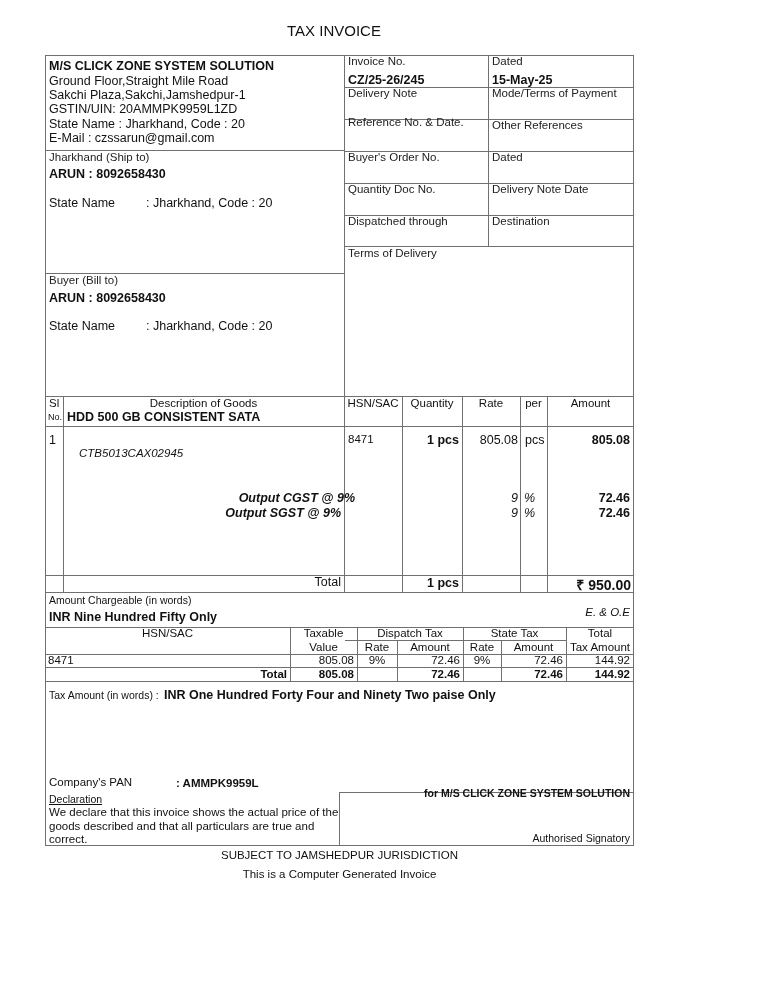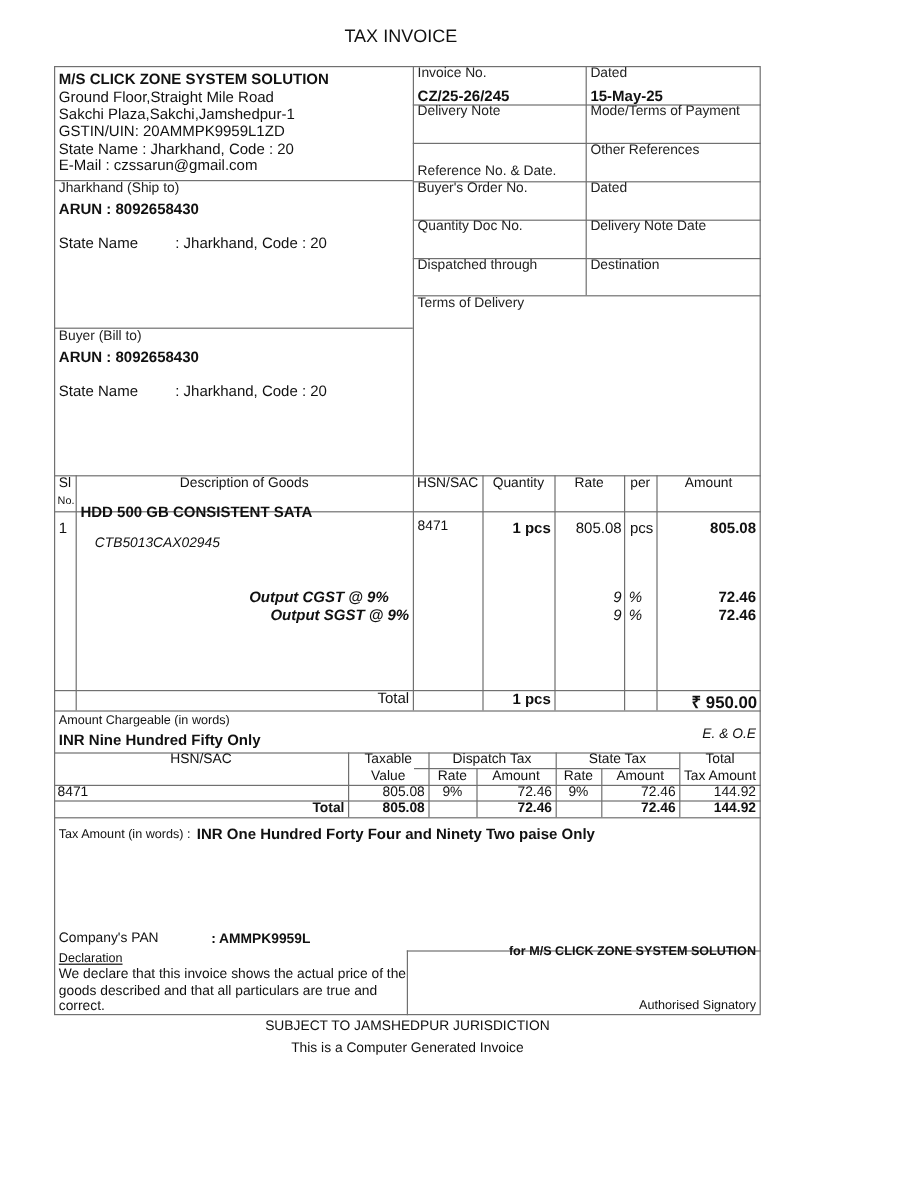--- a/index.html
+++ b/index.html
@@ -55,21 +55,21 @@
 <div class="ln-h" style="left:344px; top:215px; width:290px;"></div>
 <div class="ln-h" style="left:344px; top:246px; width:290px;"></div>
 
 <div class="abs lbl" style="left:348px; top:55px;">Invoice No.</div>
 <div class="abs t12 b" style="left:348px; top:73px;">CZ/25-26/245</div>
 <div class="abs lbl" style="left:492px; top:55px;">Dated</div>
 <div class="abs t12 b" style="left:492px; top:73px;">15-May-25</div>
 
 <div class="abs lbl" style="left:348px; top:87px;">Delivery Note</div>
 <div class="abs lbl" style="left:492px; top:87px;">Mode/Terms of Payment</div>
-<div class="abs lbl" style="left:348px; top:137px;">Reference No. &amp; Date.</div>
+<div class="abs lbl" style="left:348px; top:116px;">Reference No. &amp; Date.</div>
 <div class="abs lbl" style="left:492px; top:119px;">Other References</div>
 <div class="abs lbl" style="left:348px; top:151px;">Buyer's Order No.</div>
 <div class="abs lbl" style="left:492px; top:151px;">Dated</div>
 <div class="abs lbl" style="left:348px; top:183px;">Quantity Doc No.</div>
 <div class="abs lbl" style="left:492px; top:183px;">Delivery Note Date</div>
 <div class="abs lbl" style="left:348px; top:215px;">Dispatched through</div>
 <div class="abs lbl" style="left:492px; top:215px;">Destination</div>
 <div class="abs lbl" style="left:348px; top:247px;">Terms of Delivery</div>
 
 <div class="ln-h" style="left:45px; top:396px; width:589px;"></div>
@@ -87,29 +87,29 @@
 <div class="abs t11" style="left:49px; top:397px;">Sl</div>
 <div class="abs" style="left:48px; top:412px; font-size:9px;">No.</div>
 <div class="abs t11 c" style="left:63px; width:281px; top:397px;">Description of Goods</div>
 <div class="abs t11 c" style="left:344px; width:58px; top:397px;">HSN/SAC</div>
 <div class="abs t11 c" style="left:402px; width:60px; top:397px;">Quantity</div>
 <div class="abs t11 c" style="left:462px; width:58px; top:397px;">Rate</div>
 <div class="abs t11 c" style="left:520px; width:27px; top:397px;">per</div>
 <div class="abs t11 c" style="left:547px; width:87px; top:397px;">Amount</div>
 
 <div class="abs t12" style="left:49px; top:433px;">1</div>
-<div class="abs t12 b" style="left:67px; top:420px;">HDD 500 GB CONSISTENT SATA</div>
+<div class="abs t12 b" style="left:67px; top:410px;">HDD 500 GB CONSISTENT SATA</div>
 <div class="abs t11 i" style="left:79px; top:447px;">CTB5013CAX02945</div>
 <div class="abs t11" style="left:348px; top:433px;">8471</div>
 <div class="abs t12 b r" style="left:402px; width:57px; top:433px;">1 pcs</div>
 <div class="abs t12 r" style="left:462px; width:56px; top:433px;">805.08</div>
 <div class="abs t12" style="left:525px; top:433px;">pcs</div>
 <div class="abs t12 b r" style="left:547px; width:83px; top:433px;">805.08</div>
 
-<div class="abs t12 b i r" style="left:46px; width:278px; top:491px;">Output CGST @ 9%</div>
+<div class="abs t12 b i r" style="left:77px; width:278px; top:491px;">Output CGST @ 9%</div>
 <div class="abs t12 i r" style="left:462px; width:56px; top:491px;">9</div>
 <div class="abs t12 i" style="left:524px; top:491px;">%</div>
 <div class="abs t12 b r" style="left:547px; width:83px; top:491px;">72.46</div>
 
 <div class="abs t12 b i r" style="left:63px; width:278px; top:506px;">Output SGST @ 9%</div>
 <div class="abs t12 i r" style="left:462px; width:56px; top:506px;">9</div>
 <div class="abs t12 i" style="left:524px; top:506px;">%</div>
 <div class="abs t12 b r" style="left:547px; width:83px; top:506px;">72.46</div>
 
 <div class="abs t12 r" style="left:63px; width:278px; top:575px;">Total</div>

